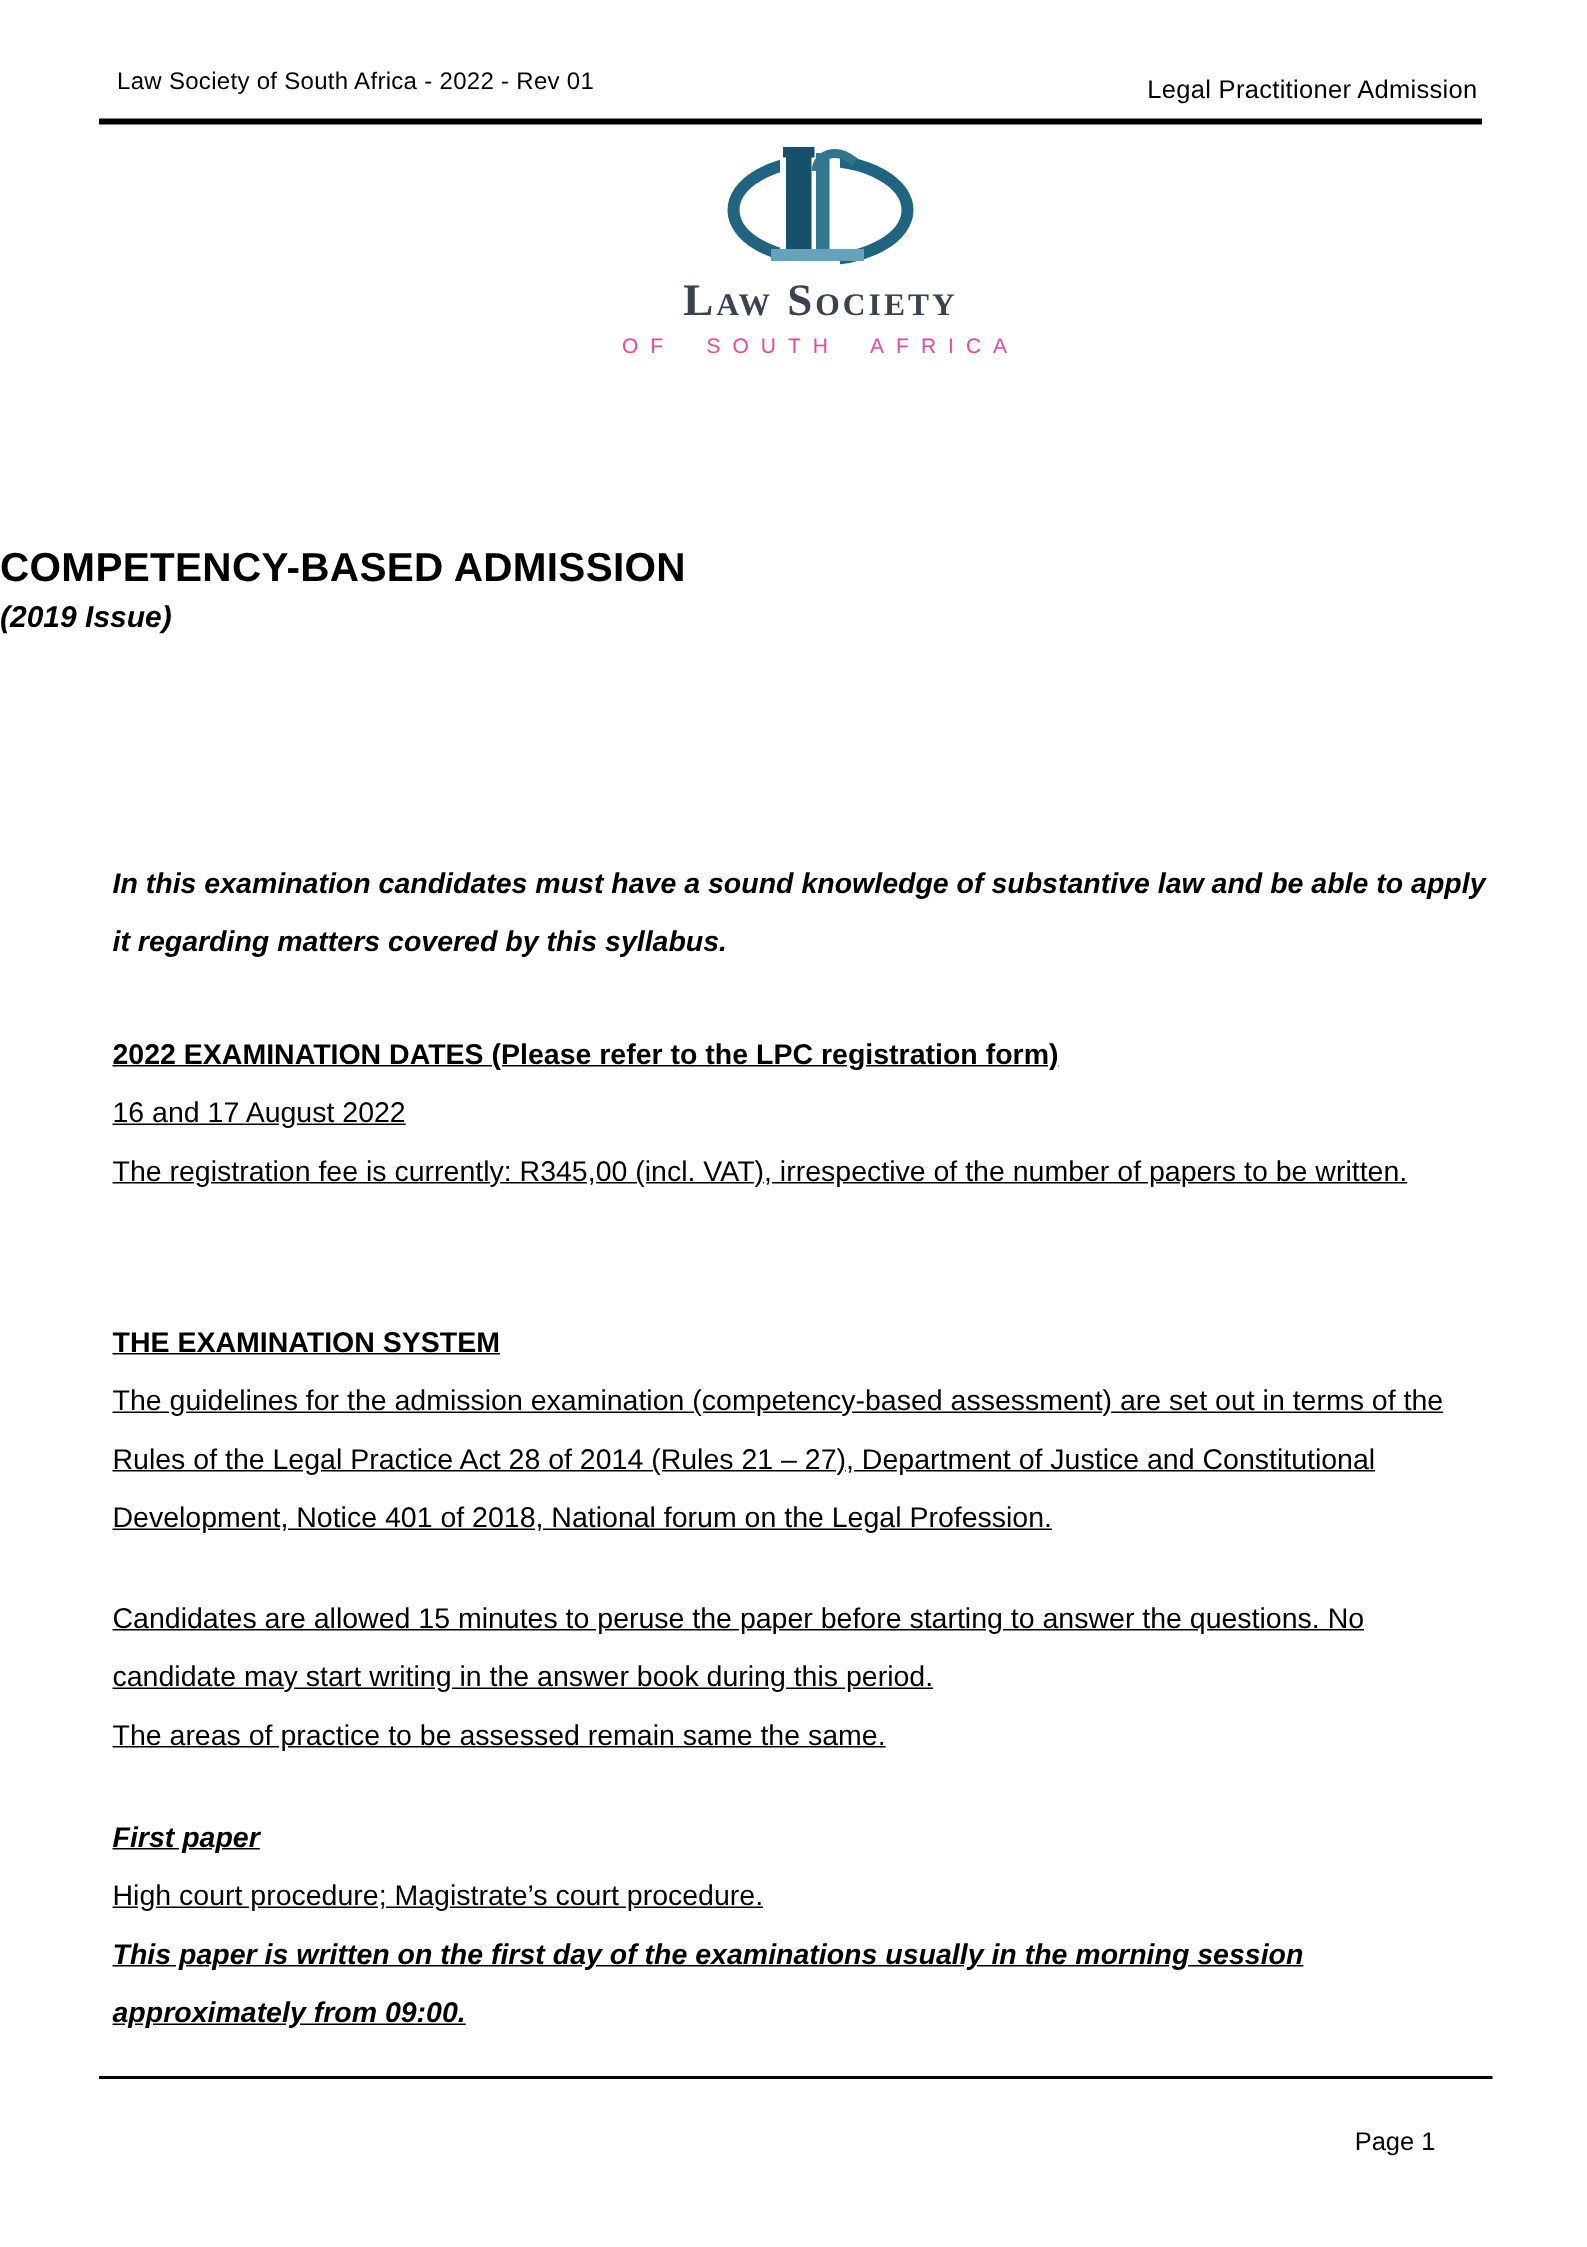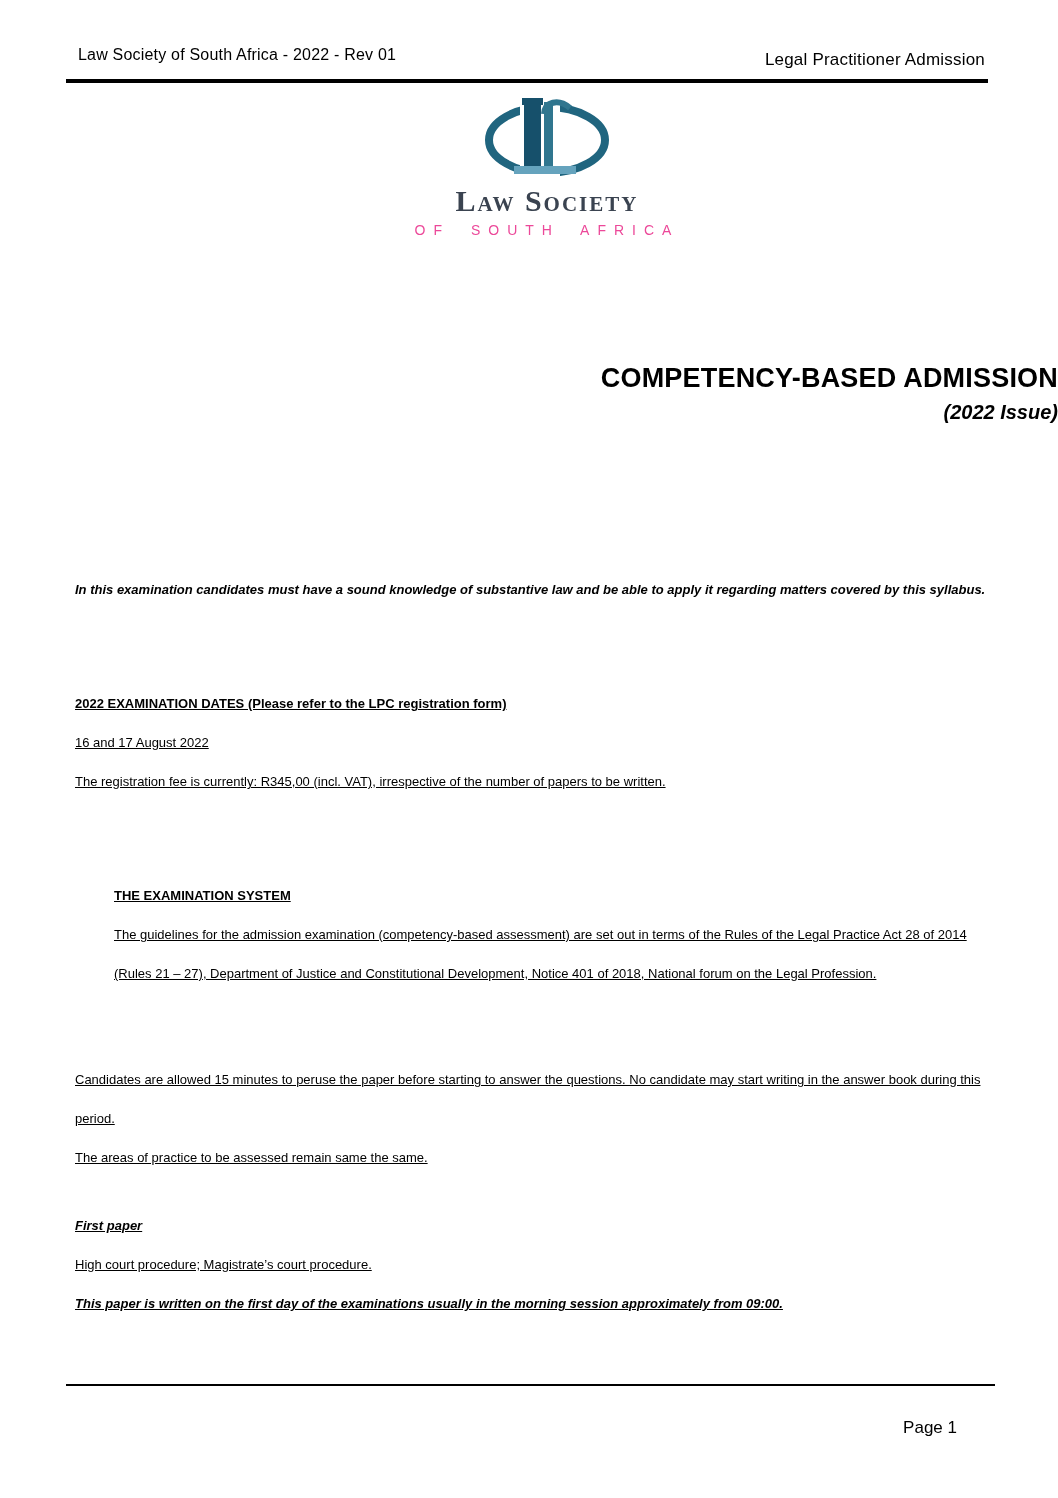--- a/index.html
+++ b/index.html
@@ -39,32 +39,32 @@
   }
   .logo-sub {
     font-size:14px;
     letter-spacing:8px;
     word-spacing:9px;
     color:#ec4899;
     margin-top:7px;
     line-height:1;
   }
   
-  .title { position:absolute; top:360px; left:0; width:100%; text-align:right; font-weight:bold; }
+  .title { position:absolute; top:360px; left:0; width:100%; text-align:left; font-weight:bold; }
   .title-line { font-size:27px; line-height:37px; letter-spacing:.2px; }
   .title-issue { font-size:20px; font-style:italic; line-height:30px; }
   
   .blk {
     position:absolute; left:75px; right:65px;
-    font-size:13px; line-height:39px;
+    font-size:19px; line-height:39px;
   }
   .blk p { margin:0;text-decoration:underline; }
   .intro { top:570px; font-weight:bold; font-style:italic; }
   .sec-dates  { top:684px; }
-  .sec-system { top:876px;margin-left:39px; }
+  .sec-system { top:876px; }
   .sec-format { top:1060px; }
   .sec-first  { top:1206px; }
   .sec-heading { font-weight:bold; text-decoration:underline; }
   .first-heading { font-weight:bold; font-style:italic; text-decoration:underline; }
   .note { font-weight:bold; font-style:italic; }
   
   .ftr-rule {
     position:absolute; left:66px; right:63px; top:1384px;
     height:2px; background:#000;
   }
@@ -93,21 +93,21 @@
       <path d="M62,16 C63,4 76,0 88,10" fill="none" stroke="#30768f" stroke-width="6"></path>
       <rect x="62" y="4" width="9" height="64" fill="#30768f"></rect>
       <rect x="32" y="68" width="62" height="8" fill="#65a3bd"></rect>
     </svg>
     <div class="logo-name">Law Society</div>
     <div class="logo-sub">OF SOUTH AFRICA</div>
   </div>
 
   <div class="title">
     <div class="title-line">COMPETENCY-BASED ADMISSION</div>
-    <div class="title-issue">(2022 Issue)</div>
+    <div class="title-issue">(2019 Issue)</div>
   </div>
 
   <p class="blk intro">In this examination candidates must have a sound knowledge of substantive law and be able to apply it regarding matters covered by this syllabus.</p>
 
   <div class="blk sec-dates">
     <p class="sec-heading">2022 EXAMINATION DATES (Please refer to the LPC registration form)</p>
     <p>16 and 17 August 2022</p>
     <p>The registration fee is currently: R345,00 (incl. VAT), irrespective of the number of papers to be written.</p>
   </div>
 

